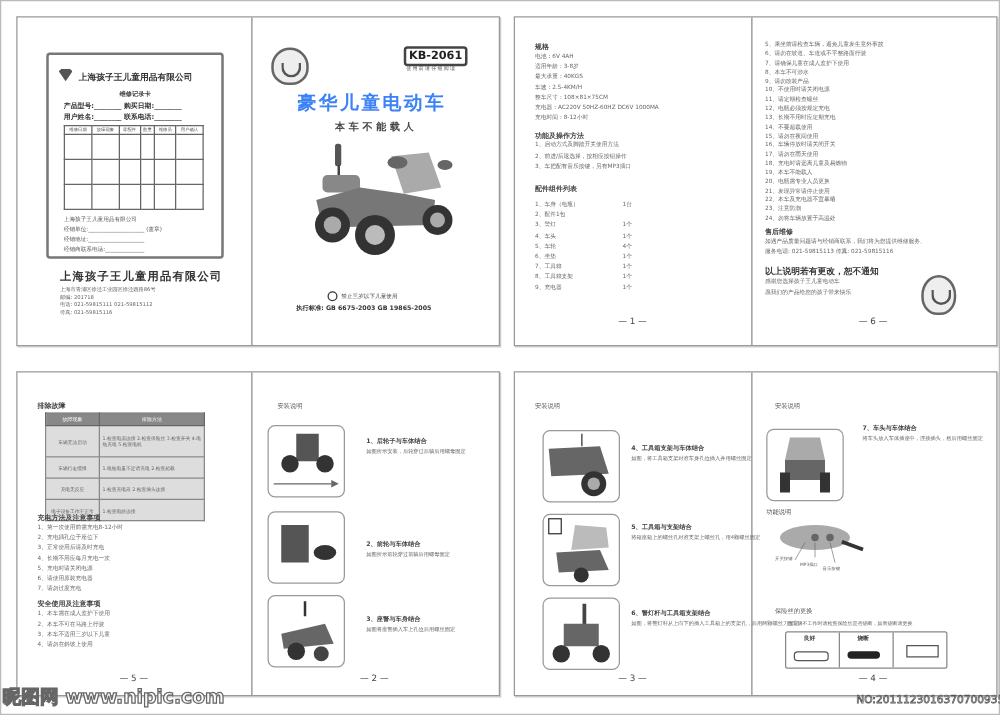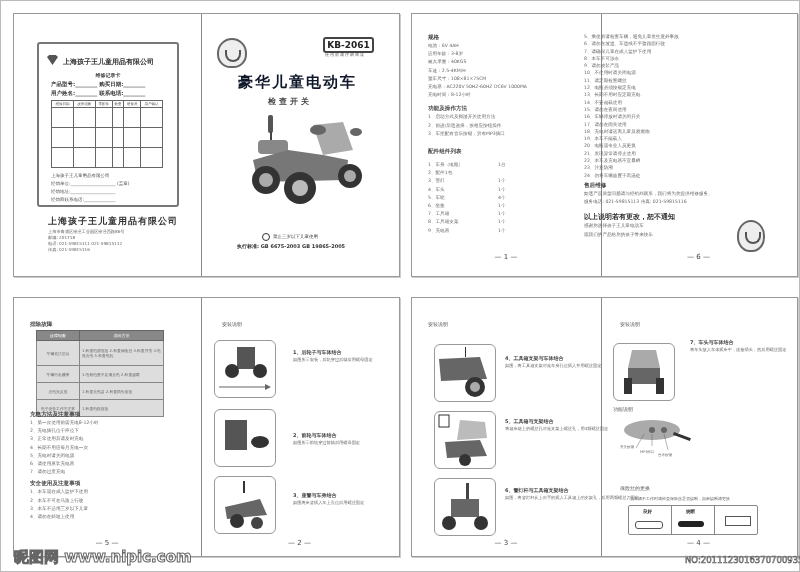--- a/index.html
+++ b/index.html
@@ -21,38 +21,38 @@
   .card td,.card th{border:1px solid #666;font-size:3.5px;color:#555;font-weight:normal;padding:0;text-align:center;}
   .card th{height:6px;}
   .card .foot{position:absolute;left:12px;font-size:4.5px;color:#555;white-space:nowrap;}
   .company{position:absolute;left:48px;top:215px;font-size:9px;font-weight:bold;color:#333;letter-spacing:1px;white-space:nowrap;}
   .addr{position:absolute;left:48px;font-size:4.2px;color:#666;white-space:nowrap;}
   
   .kb{position:absolute;left:323px;top:37px;width:47px;height:12px;border:2px solid #444;border-radius:3px;font-size:9px;font-weight:bold;text-align:center;line-height:12px;color:#222;}
   .kbsub{position:absolute;left:325px;top:52px;font-size:4px;color:#555;letter-spacing:1px;}
   .logo-round{position:absolute;width:26px;height:26px;border:2px solid #666;border-radius:50% 50% 45% 45%;background:#eee;}
   .logo-round span{position:absolute;left:6px;top:10px;width:12px;height:10px;border:2px solid #555;border-top:none;border-radius:0 0 8px 8px;}
-  .cover-title{position:absolute;left:238px;top:73px;font-size:15px;font-weight:bold;color:#0f172a;letter-spacing:2px;white-space:nowrap;}
+  .cover-title{position:absolute;left:238px;top:73px;font-size:15px;font-weight:bold;color:#3b82f6;letter-spacing:2px;white-space:nowrap;}
   .cover-sub{position:absolute;left:268px;top:96px;font-size:8px;font-weight:bold;color:#444;letter-spacing:3px;white-space:nowrap;}
   .atv{position:absolute;left:228px;top:110px;width:140px;height:100px;}
   .warn{position:absolute;left:262px;top:233px;font-size:4.5px;color:#444;white-space:nowrap;}
   .std{position:absolute;left:237px;top:243px;font-size:5px;font-weight:bold;color:#333;white-space:nowrap;}
   
   .tt{position:absolute;left:36px;top:330px;width:128px;border-collapse:collapse;}
   .tt th{background:#888;color:#fff;font-size:4px;height:7px;font-weight:normal;border:1px solid #666;}
   .tt td{background:#ddd;border:1px solid #888;font-size:3.8px;color:#666;padding:1px 2px;vertical-align:middle;}
   .tt td.l{width:38px;text-align:center;}
   
   .imgbox{position:absolute;border:1px solid #999;border-radius:6px;background:#fff;}
   .steps{position:absolute;font-size:4.2px;color:#666;line-height:7px;}
   .steps b{color:#444;font-size:5px;}
   .fuse-box{position:absolute;left:628px;top:505px;width:128px;height:28px;border:1px solid #888;border-radius:2px;display:flex;}
   .fuse-box div{flex:1;border-right:1px solid #888;position:relative;}
   .fuse-box div:last-child{border-right:none;}
-  .watermark{position:absolute;left:14px;top:548px;font-size:15px;font-weight:bold;color:rgba(255,255,255,.9);-webkit-text-stroke:1px #666;letter-spacing:0;white-space:nowrap;}
+  .watermark{position:absolute;left:2px;top:548px;font-size:15px;font-weight:bold;color:rgba(255,255,255,.9);-webkit-text-stroke:1px #666;letter-spacing:0;white-space:nowrap;}
   .watermark2{position:absolute;left:685px;top:555px;font-size:8.5px;color:#fff;-webkit-text-stroke:0.6px #555;white-space:nowrap;}
 </style>
 </head>
 <body>
 
 <div class="outer"></div>
 
 <div class="spread" style="left:13px;top:13px;width:385px;height:262px;">
   <div class="vline" style="left:187px;"></div>
 </div>
@@ -109,21 +109,21 @@
 <div class="addr" style="top:235px;">邮编: 201718</div>
 <div class="addr" style="top:241px;">电话: 021-59815111  021-59815112</div>
 <div class="addr" style="top:247px;">传真: 021-59815116</div>
 
 <div class="logo-round" style="left:217px;top:38px;">
     <span></span>
   </div>
 <div class="kb">KB-2061</div>
 <div class="kbsub">使用前请仔细阅读</div>
 <div class="cover-title">豪华儿童电动车</div>
-<div class="cover-sub">检查开关</div>
+<div class="cover-sub">本车不能载人</div>
 <svg class="atv" viewBox="0 0 140 100">
   <rect x="40" y="5" width="5" height="18" rx="2" fill="#555"></rect>
   <rect x="42" y="22" width="2" height="20" fill="#444"></rect>
   <rect x="30" y="30" width="30" height="14" rx="4" fill="#888"></rect>
   <path d="M25 50 L60 40 L95 45 L120 50 L118 70 L30 72 Z" fill="#777"></path>
   <path d="M85 15 L115 12 L125 40 L95 45 Z" fill="#aaa"></path>
   <ellipse cx="90" cy="20" rx="8" ry="5" fill="#666"></ellipse>
   <ellipse cx="128" cy="22" rx="6" ry="4" fill="#666"></ellipse>
   <circle cx="38" cy="70" r="14" fill="#333"></circle>
     <circle cx="38" cy="70" r="7" fill="#aaa"></circle>
@@ -160,21 +160,21 @@
     <div class="tiny"><span style="display:inline-block;width:70px;">4、车头</span><span>1个</span></div>
     <div class="tiny"><span style="display:inline-block;width:70px;">5、车轮</span><span>4个</span></div>
     <div class="tiny"><span style="display:inline-block;width:70px;">6、坐垫</span><span>1个</span></div>
     <div class="tiny"><span style="display:inline-block;width:70px;">7、工具箱</span><span>1个</span></div>
     <div class="tiny"><span style="display:inline-block;width:70px;">8、工具箱支架</span><span>1个</span></div>
     <div class="tiny"><span style="display:inline-block;width:70px;">9、充电器</span><span>1个</span></div>
   </div>
 </div>
 <div class="pgnum" style="left:411px;width:190px;top:253px;">— 1 —</div>
 
-<div style="position:absolute;left:584px;top:33px;">
+<div style="position:absolute;left:612px;top:33px;">
   <div class="tiny" style="line-height:7.3px;">5、乘坐前请检查车辆，避免儿童发生意外事故</div>
   <div class="tiny" style="line-height:7.3px;">6、请勿在坡道、车道或不平整路面行驶</div>
   <div class="tiny" style="line-height:7.3px;">7、请确保儿童在成人监护下使用</div>
   <div class="tiny" style="line-height:7.3px;">8、本车不可涉水</div>
   <div class="tiny" style="line-height:7.3px;">9、请勿改装产品</div>
   <div class="tiny" style="line-height:7.3px;">10、不使用时请关闭电源</div>
   <div class="tiny" style="line-height:7.3px;">11、请定期检查螺丝</div>
   <div class="tiny" style="line-height:7.3px;">12、电瓶必须按规定充电</div>
   <div class="tiny" style="line-height:7.3px;">13、长期不用时应定期充电</div>
   <div class="tiny" style="line-height:7.3px;">14、不要超载使用</div>

